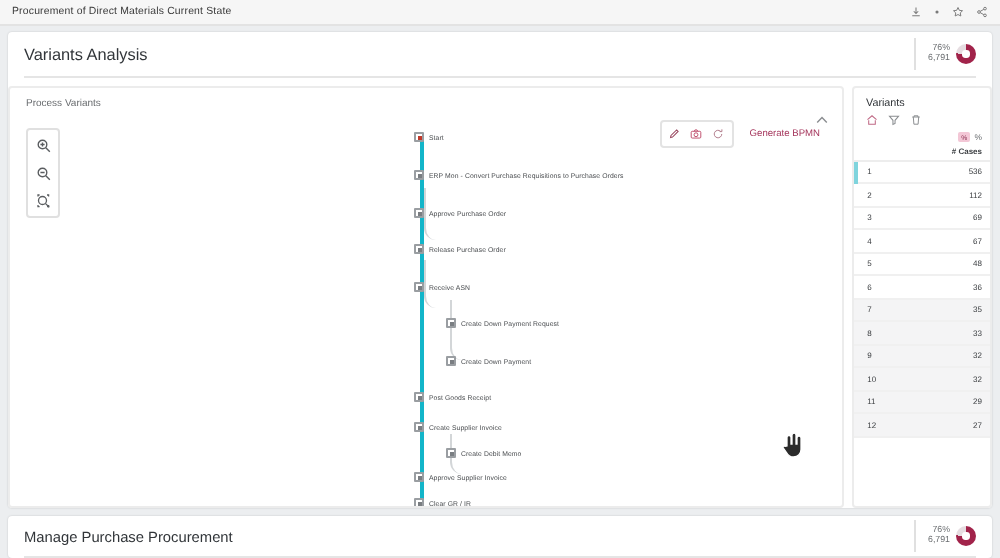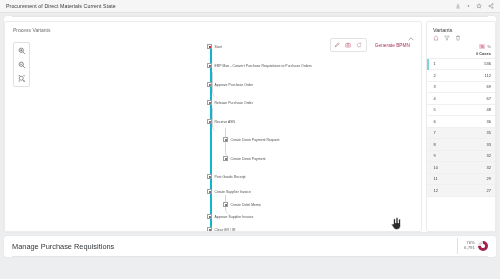--- a/index.html
+++ b/index.html
@@ -359,20 +359,30 @@
         <path d="M5.6 7.1l4.8-2.6M5.6 8.9l4.8 2.6"></path>
       </svg>
     </span>
   </span>
 </div>
 
 <div class="app">
 
   <div class="card">
 
+    <div class="section-head">
+      <span class="section-title">Variants Analysis</span>
+      <span class="kpi">
+        <span class="kpi-nums">
+          <span class="kpi-pct">76%</span>
+          <span class="kpi-cnt">6,791</span>
+        </span>
+        <span class="kpi-donut"></span>
+      </span>
+    </div>
     <div class="head-divider"></div>
 
     <div class="body-row">
 
       <div class="pv-panel">
         <span class="pv-label">Process Variants</span>
         <span class="pv-collapse">
           <svg width="6" height="4" viewBox="0 0 10 6" fill="none" stroke="#8a8d90" stroke-width="1.2">
               <path d="M1 5l4-4 4 4"></path>
             </svg>
@@ -579,21 +589,21 @@
   </div>
 
   <span class="cursor-hand">
     <svg width="11" height="13" viewBox="0 0 22 26">
       <path d="M7 14V5.5a2 2 0 0 1 4 0V12h1V3.2a2 2 0 0 1 4 0V12h1V6a2 2 0 0 1 4 0v11.5c0 4-3 7.5-7.5 7.5-3.5 0-5.5-1.5-7-4.5L3.2 16c-.7-1.3.8-2.6 2-1.6z" fill="#2b2b2b" stroke="#ffffff" stroke-width="1.3"></path>
     </svg>
   </span>
 
   <div class="card">
     <div class="bottom-head">
-      <span class="bottom-title">Manage Purchase Requisitions</span>
+      <span class="bottom-title">Manage Purchase Procurement</span>
       <span class="kpi">
         <span class="kpi-nums">
           <span class="kpi-pct">76%</span>
           <span class="kpi-cnt">6,791</span>
         </span>
         <span class="kpi-donut"></span>
       </span>
     </div>
     <div class="bottom-divider"></div>
   </div>

